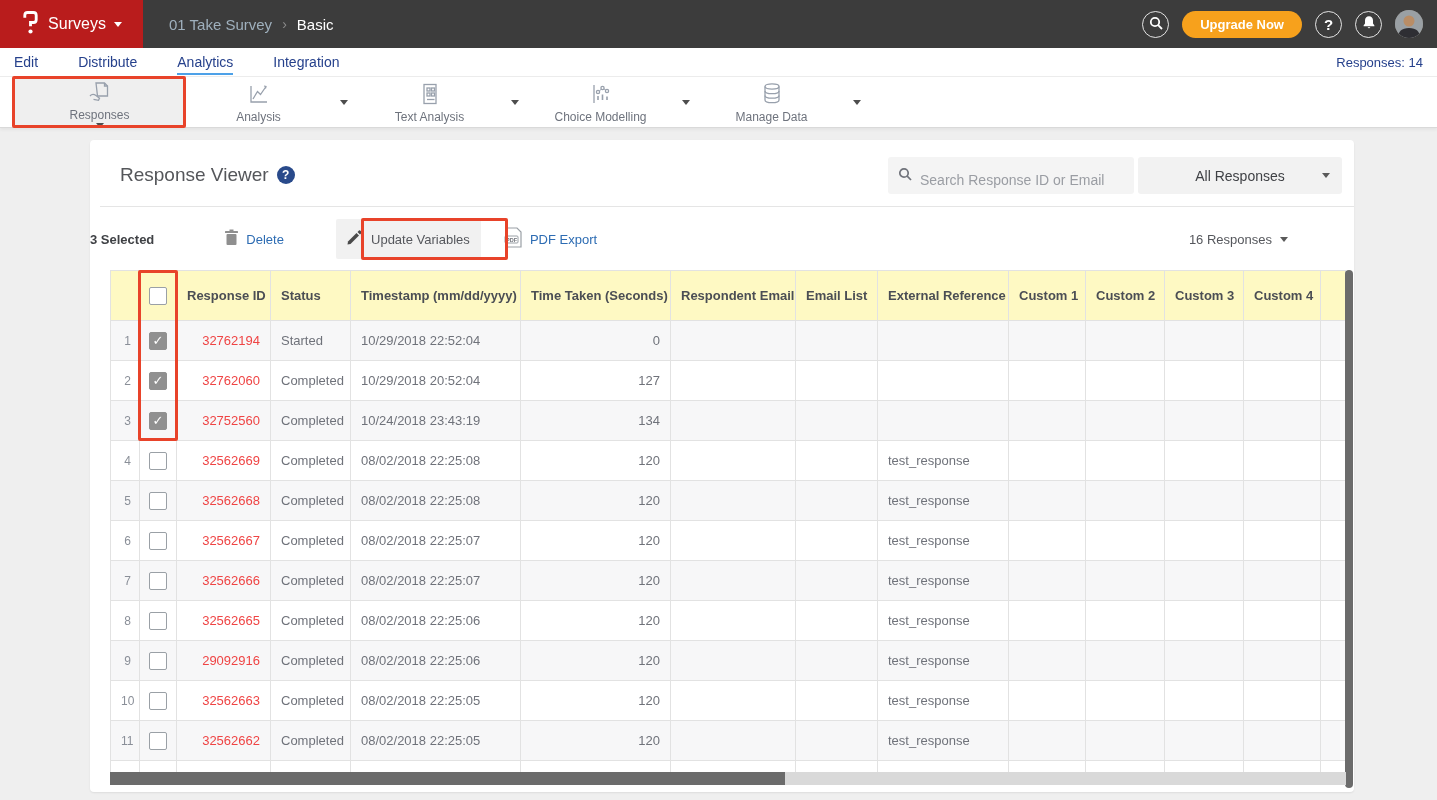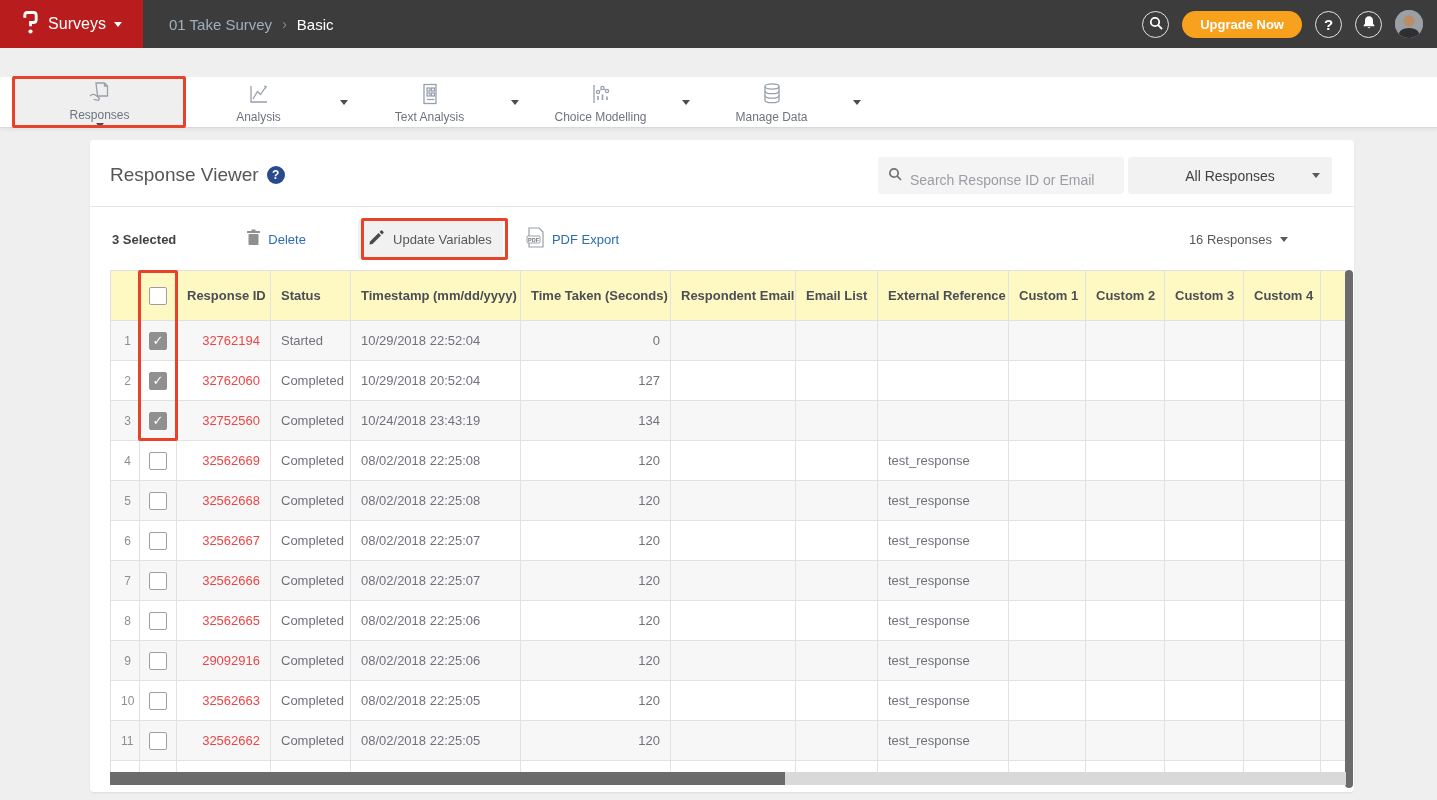--- a/index.html
+++ b/index.html
@@ -44,41 +44,41 @@
   .tool-item { width:171px; height:51px; display:flex; align-items:center; cursor:pointer; }
   .tool-item.selected { background:#efefef;flex-direction:column; }
   .tool-center { flex:1; display:flex; flex-direction:column; align-items:center; justify-content:center; gap:3px; }
   .tool-label { font-size:12px; color:#6e737d; }
   .tool-caret { width:24px; display:flex; justify-content:center; }
   .tool-caret .caret { border-top-color:#4d4d4d; }
   .tool-icon svg { display:block; }
 
   
   .card { position:absolute; left:90px; top:140px; width:1264px; height:652px; background:#fff;
-          border-radius:4px; box-shadow:0 1px 2px rgba(0,0,0,.08); }
+          border-radius:4px; box-shadow:0 1px 2px rgba(0,0,0,.08);padding-left:10px; }
   .card-head { position:relative; height:67px; border-bottom:1px solid #e5e5e5; }
   .viewer-title { position:absolute; left:20px; top:24px; font-size:19px; color:#54565a;
                   display:flex; align-items:center; gap:8px; }
   .help-dot { width:18px; height:18px; border-radius:50%; background:#294a8b; color:#fff;
               font-size:12px; font-weight:bold; display:flex; align-items:center; justify-content:center;
               cursor:pointer; }
   .search-box { position:absolute; left:788px; top:17px; width:246px; height:37px; background:#f4f4f4;
                 border-radius:3px; display:flex; align-items:center; padding:0 10px; gap:8px; }
   .search-box input { flex:1; border:none; background:transparent; outline:none; font-size:14px;
                       color:#555; font-family:inherit;margin-top:8px; }
   .search-box input::placeholder { color:#9a9da3; }
   .filter-dd { position:absolute; left:1038px; top:17px; width:204px; height:37px; background:#f2f2f2;
                border-radius:3px; display:flex; align-items:center; justify-content:center;
                font-size:14px; color:#3f4145; cursor:pointer; }
   .filter-dd .caret { position:absolute; right:12px; border-top-color:#5a5a5a; }
 
   
   .action-bar { position:absolute; left:0; top:79px; width:100%; height:40px; display:flex;
                 align-items:center; font-size:13px; }
-  .sel-label { margin-left:22px; font-weight:bold; color:#3f4145; }
+  .sel-label { font-weight:bold; color:#3f4145; }
   .act { display:flex; align-items:center; gap:7px; cursor:pointer; }
   .act-delete { margin-left:70px; }
   .act-delete .lbl { color:#2d6cb3; }
   .btn-update { margin-left:52px; width:145px; height:40px; background:#f1f1f1; border-radius:2px;
                 display:flex; align-items:center; justify-content:center; gap:9px; color:#55575c;
                 cursor:pointer; }
   .act-pdf { margin-left:23px; }
   .act-pdf .lbl { color:#2d6cb3; }
   .resp-dd { margin-left:auto; margin-right:66px; color:#55575c; display:flex; align-items:center;
              gap:8px; cursor:pointer; }
@@ -157,20 +157,29 @@
       <div class="avatar">
         <svg width="28" height="28" viewBox="0 0 28 28">
           <rect width="28" height="28" fill="#9aa0a4"></rect>
           <circle cx="14" cy="11" r="5.5" fill="#b98d66"></circle>
           <path d="M3 28 Q3 18 14 18 Q25 18 25 28 Z" fill="#2e2e33"></path>
         </svg>
       </div>
     </div>
   </header>
 
+  <nav class="navrow">
+    <div class="tabs">
+      <span class="nav-tab">Edit</span>
+      <span class="nav-tab">Distribute</span>
+      <span class="nav-tab active">Analytics</span>
+      <span class="nav-tab">Integration</span>
+    </div>
+    <span class="responses-count">Responses: 14</span>
+  </nav>
 
   <div class="toolbar">
     <div class="tool-item selected">
       <div class="tool-center">
         <span class="tool-icon">
           <svg width="26" height="26" viewBox="0 0 26 26" fill="none" stroke="#98a0ac" stroke-width="1.3">
             <path d="M10 4 H18.5 L21.5 7 V17 H11.5 Z"></path>
               <path d="M18.5 4 V7 H21.5"></path>
             <path d="M4 17 C6 14.7 8.5 15.5 10 16.6 L13.5 19.2 L12.5 21.3 L7.5 20.3"></path>
           </svg>

